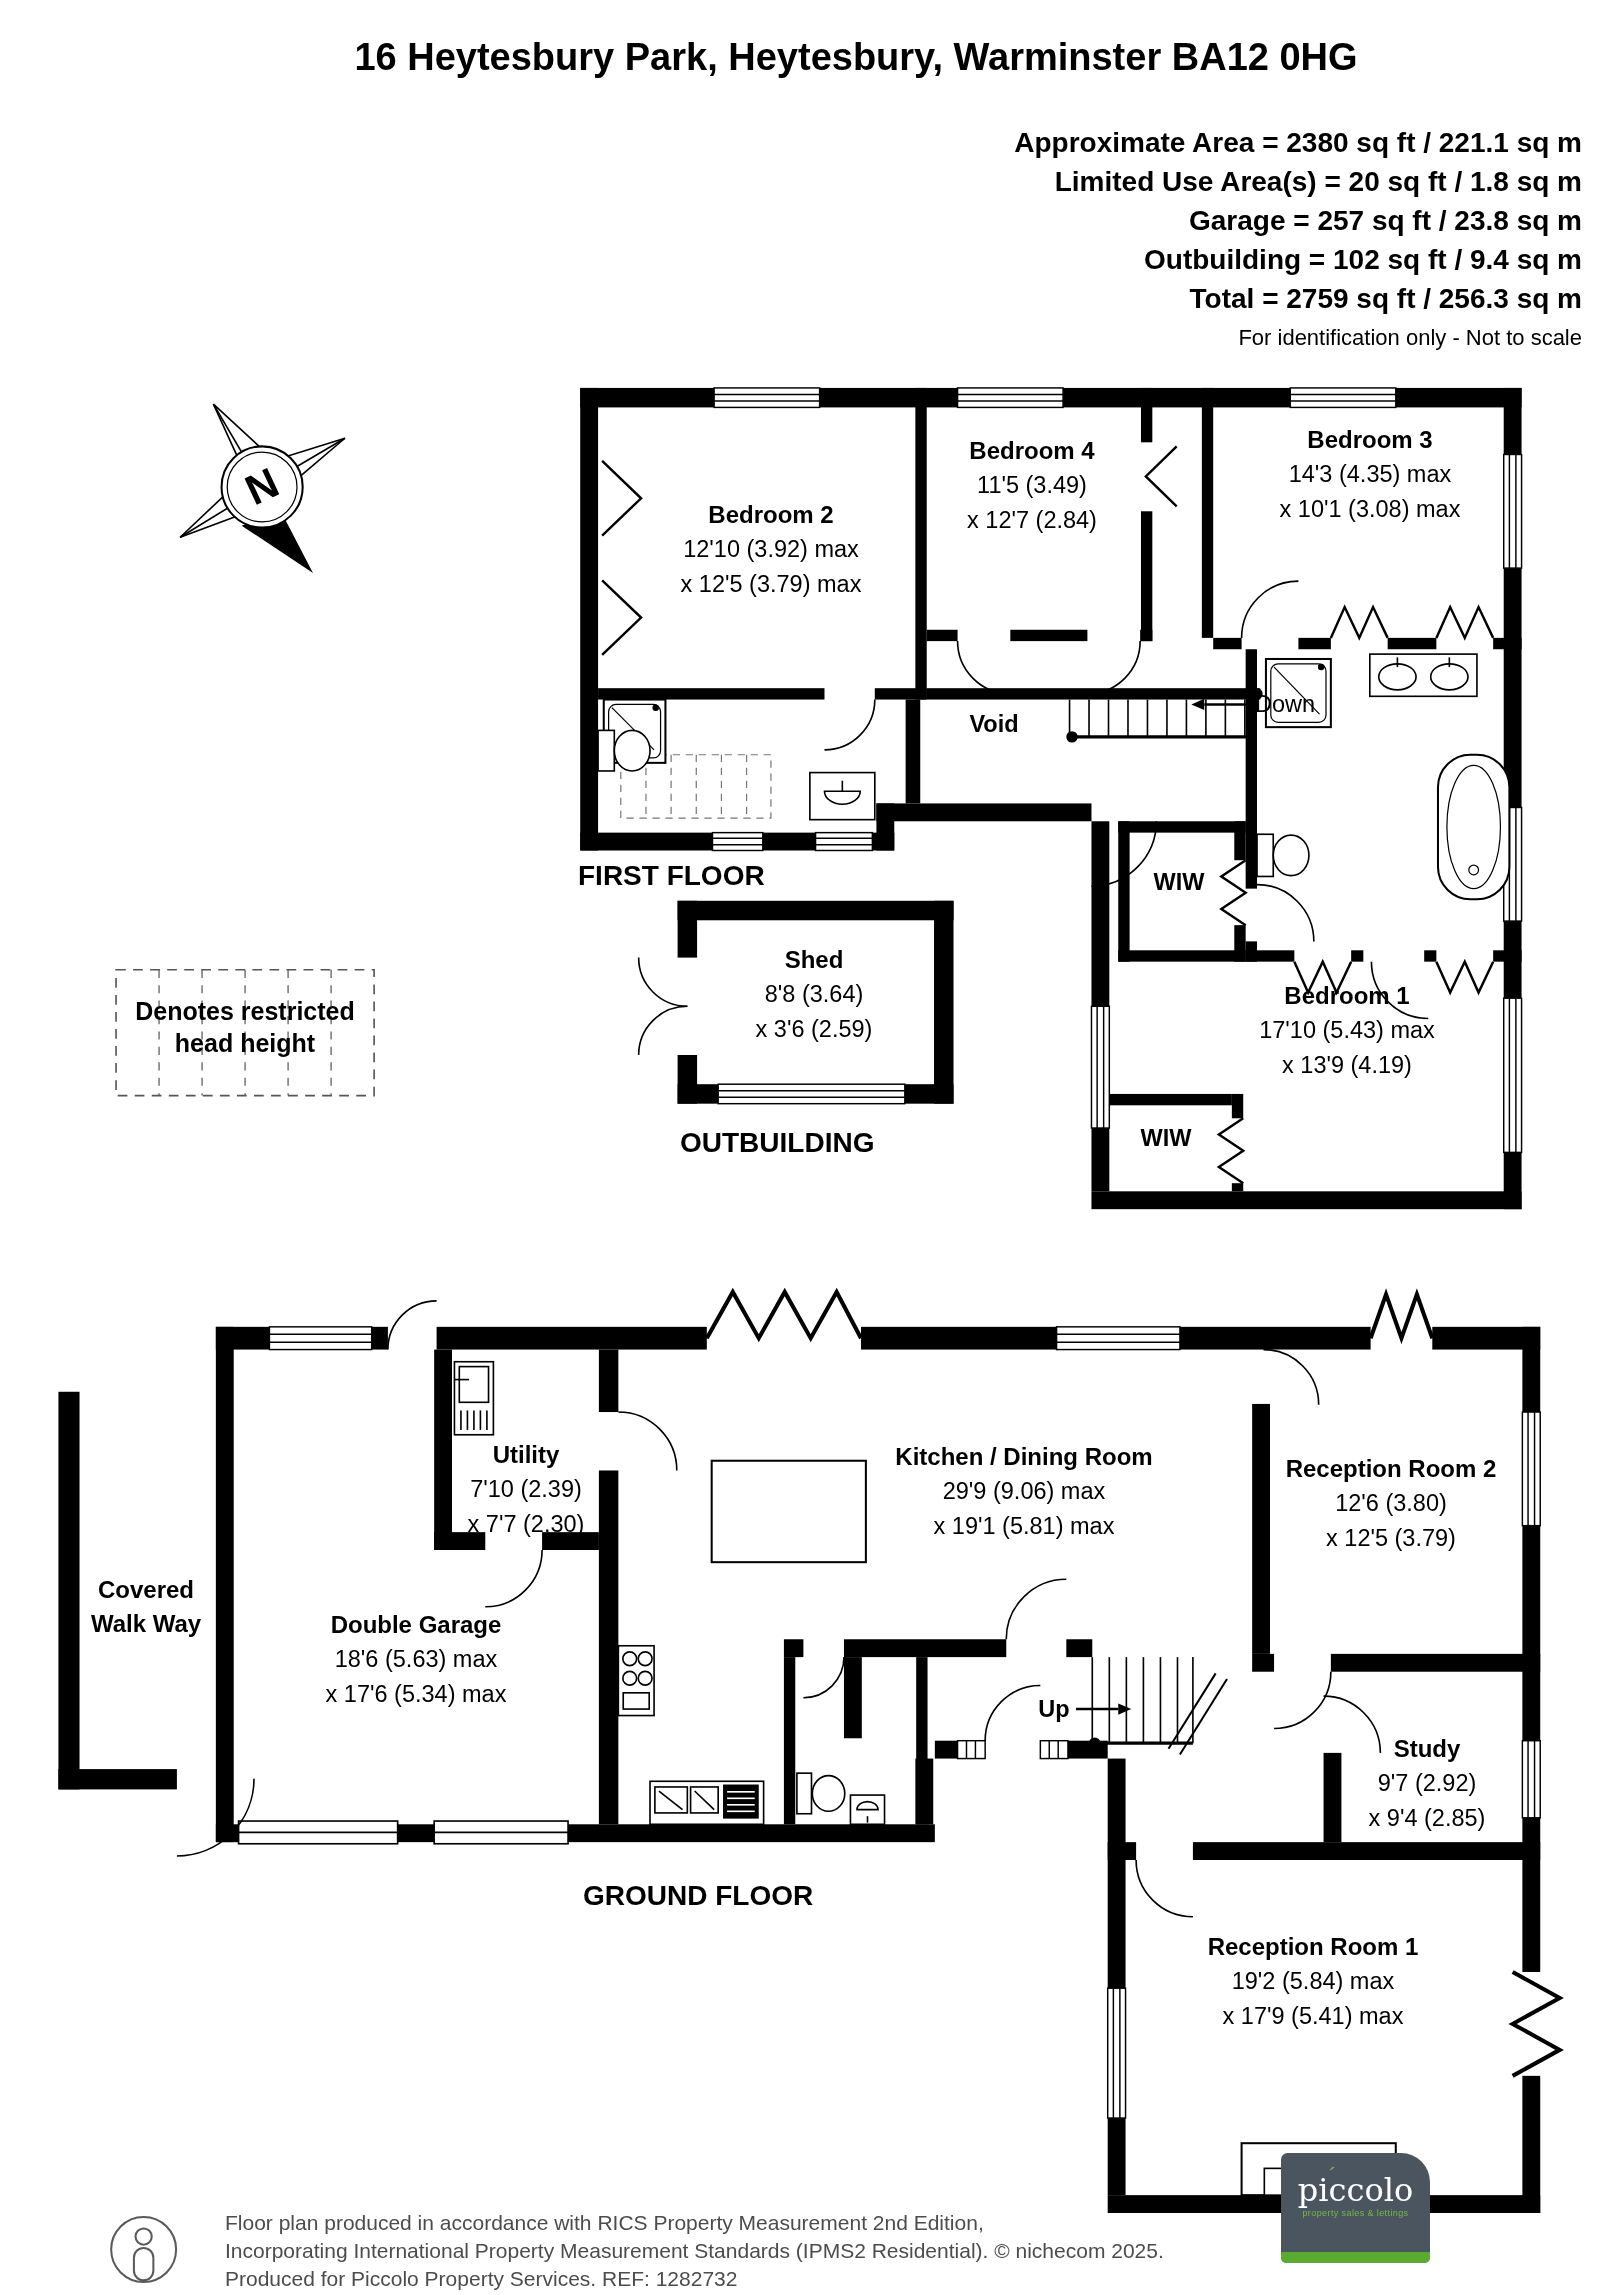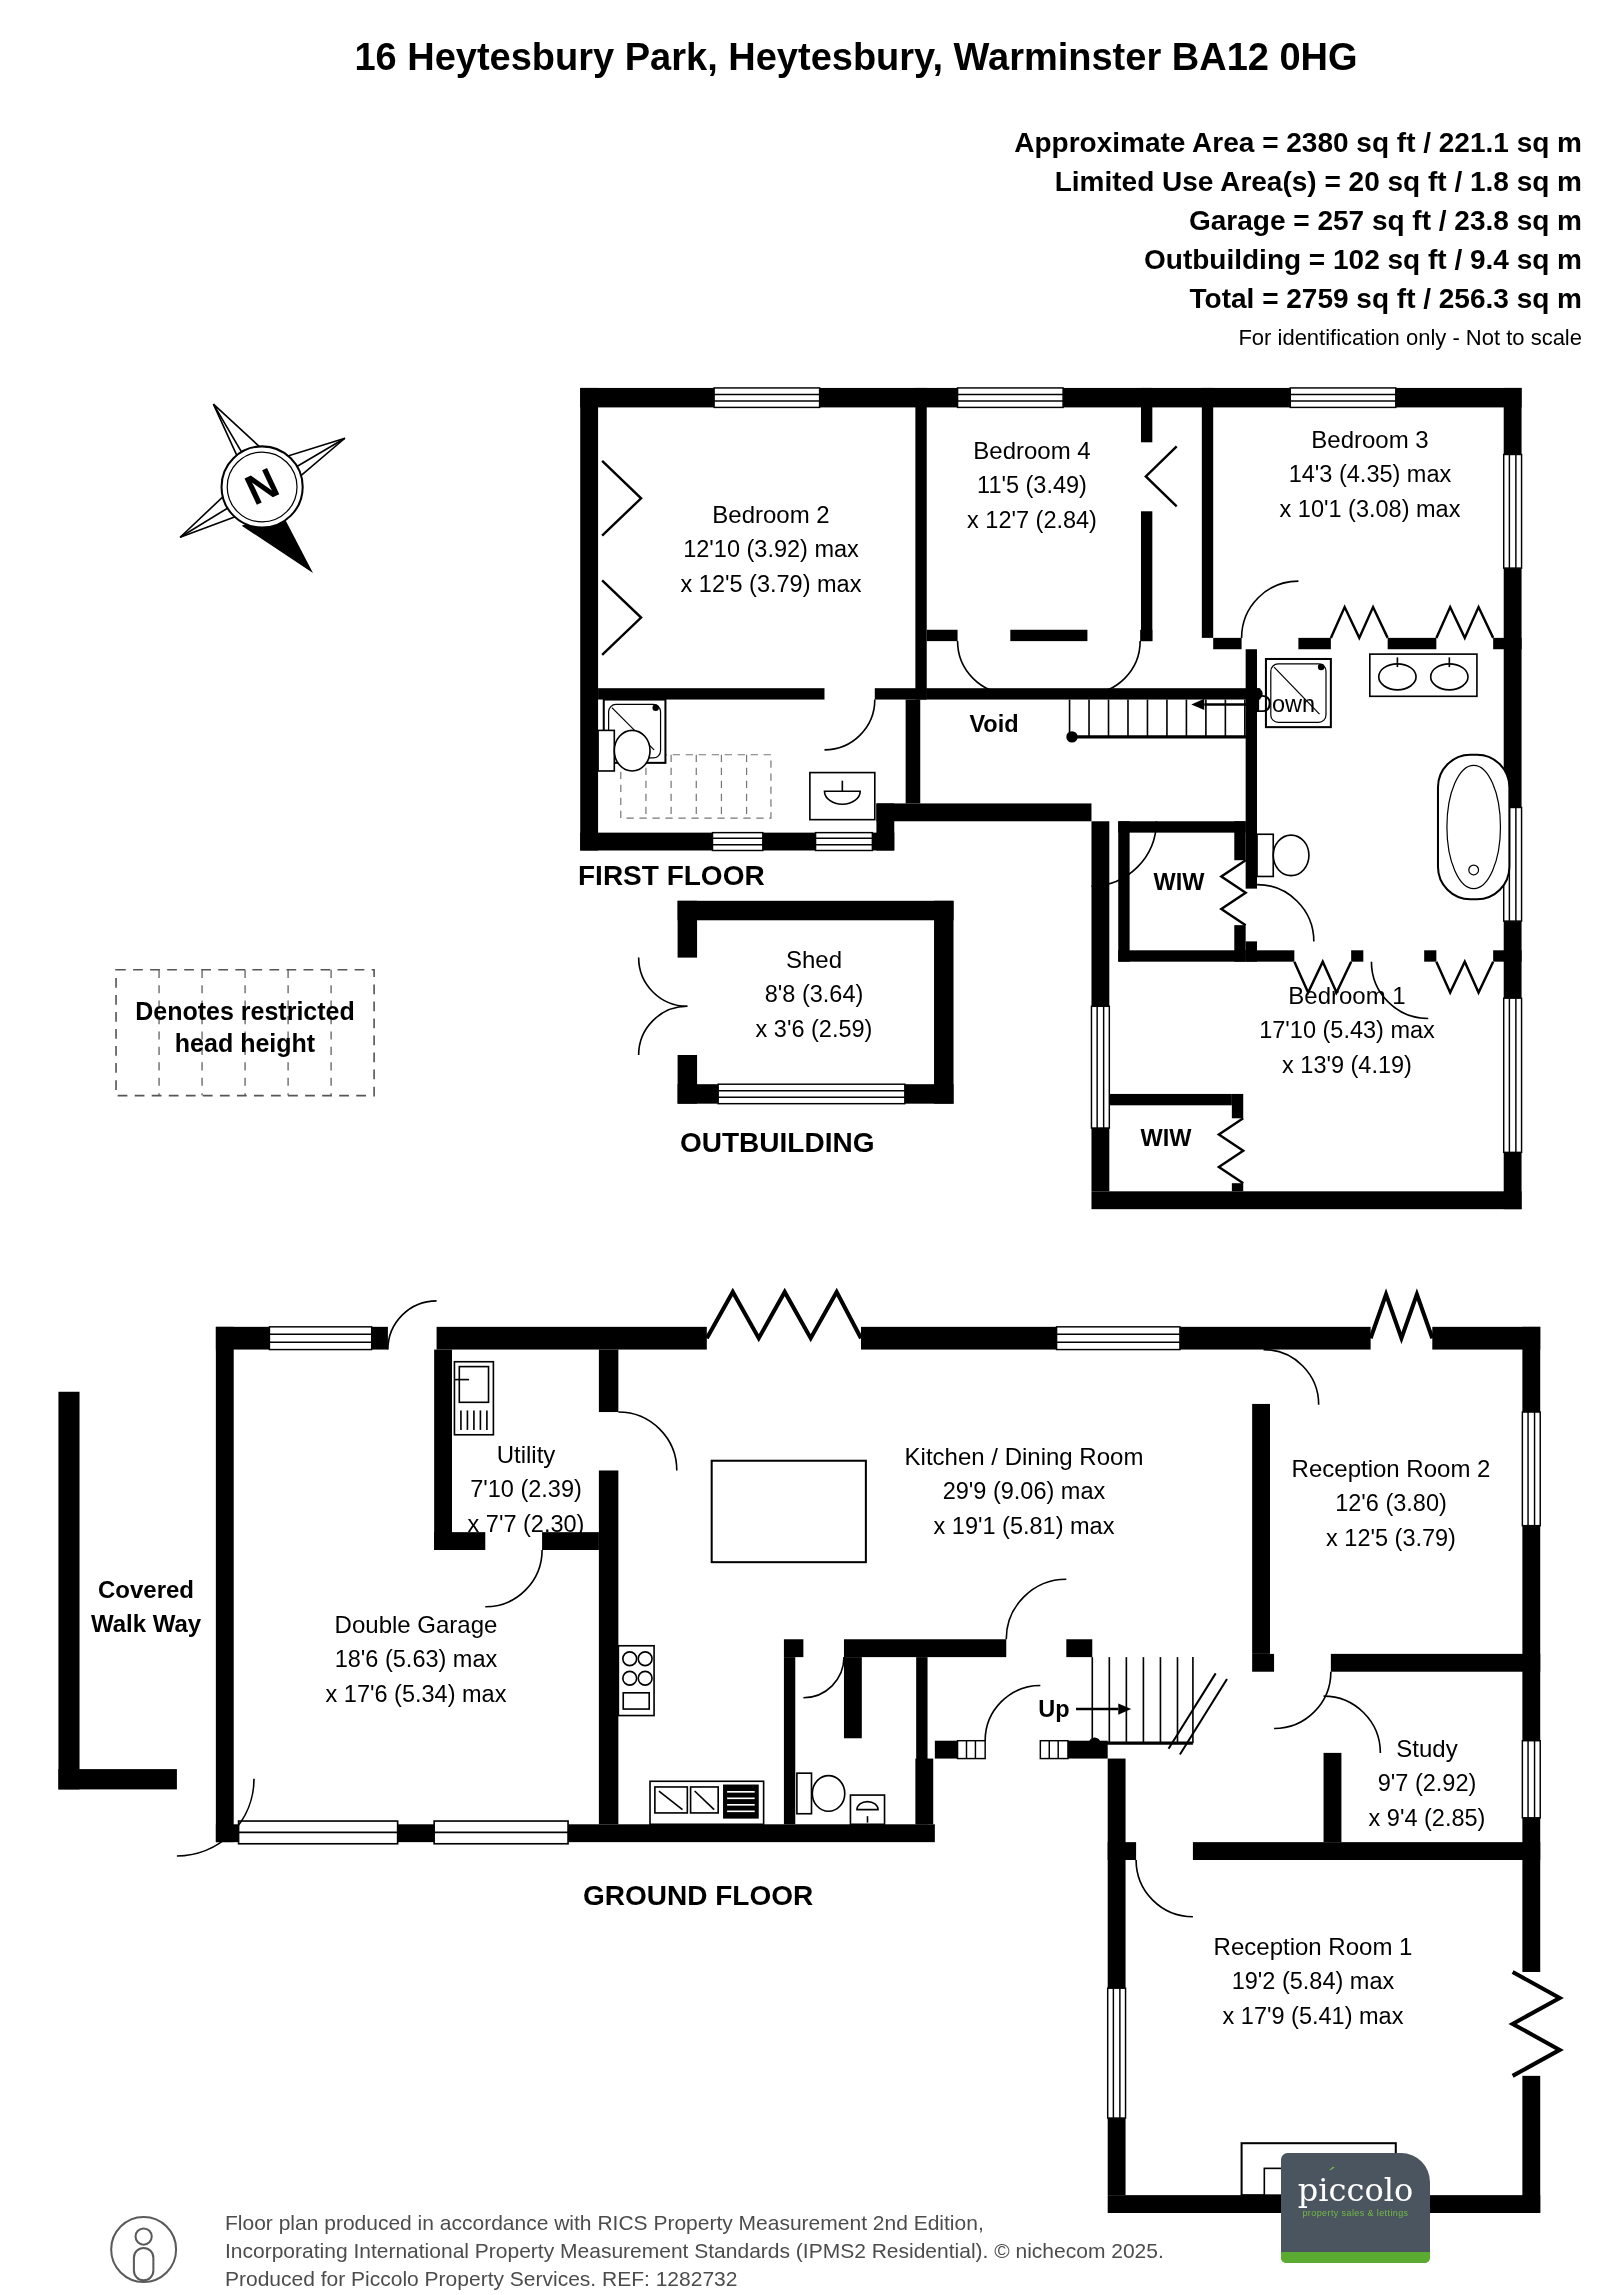--- a/index.html
+++ b/index.html
@@ -7,21 +7,21 @@
           font-family:"Liberation Sans", sans-serif;color:#000;overflow:hidden;}
   svg{position:absolute;left:0;top:0;}
   .title{position:absolute;top:36px;left:89px;width:1534px;text-align:center;
          font-size:38px;font-weight:bold;letter-spacing:0px;}
   .areas{position:absolute;top:123px;right:41px;text-align:right;
          font-size:28px;font-weight:bold;line-height:39px;}
   .disclaimer{position:absolute;top:325px;right:41px;text-align:right;
          font-size:22px;font-weight:normal;}
   .rlabel{position:absolute;transform:translateX(-50%);text-align:center;
           font-size:23.5px;line-height:35px;white-space:nowrap;}
-  .rlabel .rname{font-weight:normal;font-size:24px;}
+  .rlabel .rname{font-weight:bold;font-size:24px;}
   .slabel{position:absolute;font-size:28px;font-weight:bold;white-space:nowrap;}
   .annot{position:absolute;transform:translateX(-50%);font-size:23.5px;font-weight:bold;white-space:nowrap;}
   .annot-left{position:absolute;font-size:23.5px;font-weight:normal;white-space:nowrap;}
   .legend-text{position:absolute;left:121px;top:995px;width:248px;text-align:center;
           font-size:25px;font-weight:bold;line-height:32px;}
   .walkway-label{position:absolute;left:146px;top:1573px;transform:translateX(-50%);
           text-align:center;font-size:24px;font-weight:bold;line-height:34px;}
   .footer-text{position:absolute;left:199px;top:2209px;font-size:21px;line-height:28px;
           color:#4c4c4c;margin-left:26px;}
   .logo{position:absolute;left:1281px;top:2153px;width:149px;height:110px;

